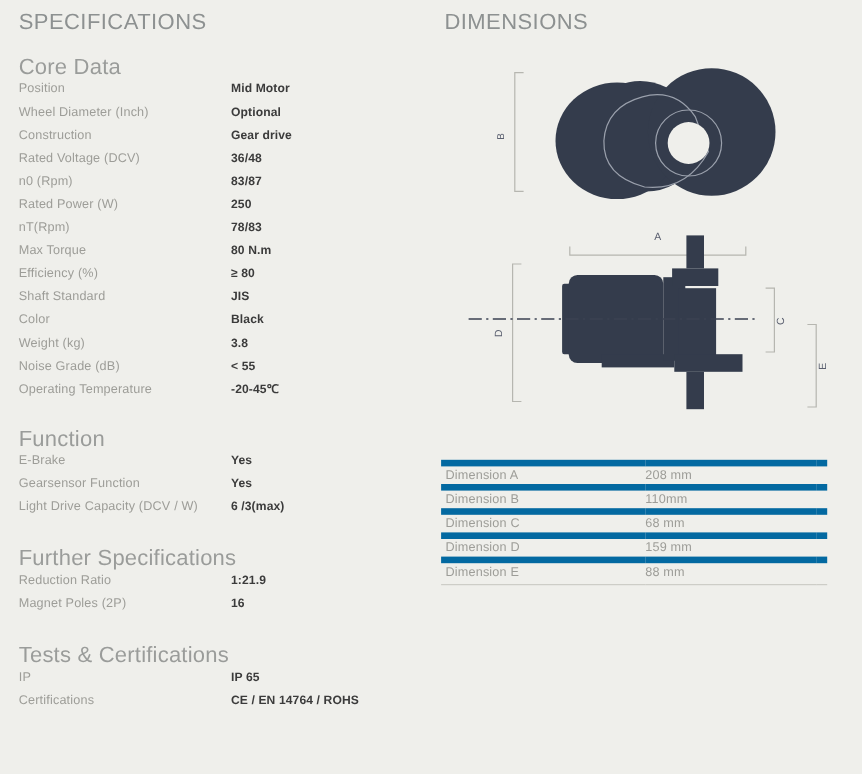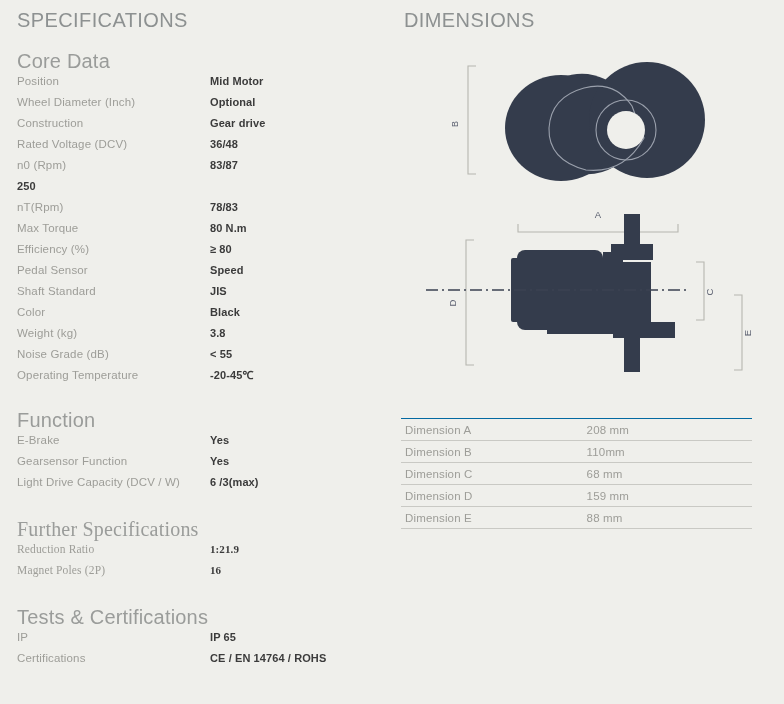--- a/index.html
+++ b/index.html
@@ -60,21 +60,21 @@
     font-size: 20px;
     font-weight: 400;
     color: #9a9c9a;
     letter-spacing: 0.2px;
     line-height: 20px;
     margin: 0;
     padding: 0;
   }
   .section-core   { margin-top: 18px; }
   .section-func   { margin-top: 24px; }
-  .section-fur    { margin-top: 26px; font-family: Liberation Serif, serif; }
+  .section-fur    { margin-top: 26px; }
   .section-tests  { margin-top: 26px; }
 
   .spec-row {
     display: flex;
     align-items: flex-start;
     line-height: 21px;
     min-height: 21px;
   }
   .spec-label {
     width: 193px;
@@ -113,21 +113,21 @@
     left: 5px;
     top: 418px;
     width: 351px;
     border-collapse: collapse;
   }
   .dim-table tr { height: 22px; }
   .dim-table td {
     font-size: 11.5px;
     color: #9d9d98;
     letter-spacing: 0.15px;
-    border-top: 1px solid #0369a1;
+    border-top: 6px solid #0369a1;
     border-bottom: 1px solid #c9c9c4;
     padding: 2px 0 2px 4px;
     vertical-align: middle;
     background: transparent;
   }
   .dim-table td.val {
     padding-left: 0;
     width: 105px;
     text-align: left;
   }
@@ -157,37 +157,34 @@
           </div>
           <div class="spec-row">
             <div class="spec-label">Rated Voltage (DCV)</div>
             <div class="spec-value">36/48</div>
           </div>
           <div class="spec-row">
             <div class="spec-label">n0 (Rpm)</div>
             <div class="spec-value">83/87</div>
           </div>
           <div class="spec-row">
+            <div class="spec-label">Rated Power (W)</div>
             <div class="spec-value">250</div>
           </div>
           <div class="spec-row">
             <div class="spec-label">nT(Rpm)</div>
             <div class="spec-value">78/83</div>
           </div>
           <div class="spec-row">
             <div class="spec-label">Max Torque</div>
             <div class="spec-value">80 N.m</div>
           </div>
           <div class="spec-row">
             <div class="spec-label">Efficiency (%)</div>
             <div class="spec-value">≥ 80</div>
-          </div>
-          <div class="spec-row">
-            <div class="spec-label">Pedal Sensor</div>
-            <div class="spec-value">Speed</div>
           </div>
           <div class="spec-row">
             <div class="spec-label">Shaft Standard</div>
             <div class="spec-value">JIS</div>
           </div>
           <div class="spec-row">
             <div class="spec-label">Color</div>
             <div class="spec-value">Black</div>
           </div>
           <div class="spec-row">

